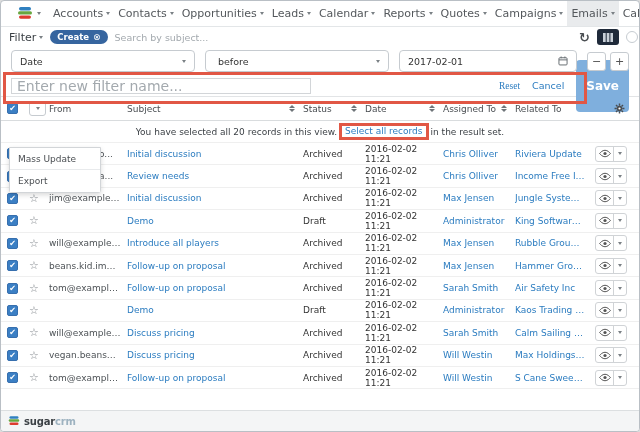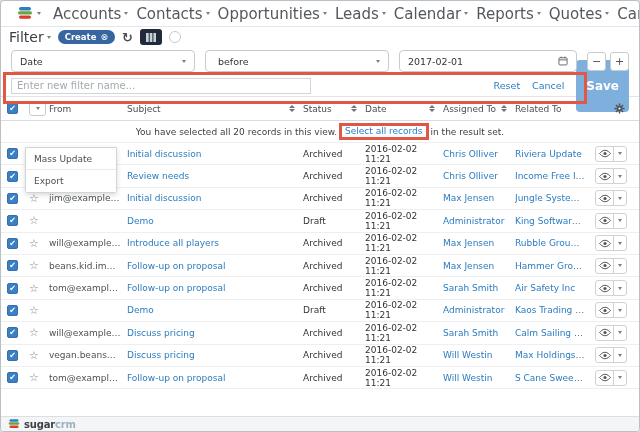--- a/index.html
+++ b/index.html
@@ -8,60 +8,60 @@
     --border:#e3e6e8; --ctl-border:#c6cbd0; --txt:#3a3f44; --txt-dim:#54585c;
   }
   *{box-sizing:border-box;margin:0;padding:0;font-family:"DejaVu Sans","Liberation Sans",sans-serif;}
   body{background:#ddd;display:flex;justify-content:center;align-items:flex-start;}
   .frame{width:640px;height:432px;position:relative;overflow:hidden;background:#fff;
          border:1px solid #b9bfc5;border-radius:4px;}
 
   
   .topnav{height:26px;display:flex;align-items:center;padding:0 0 0 8px;border-bottom:1px solid var(--border);white-space:nowrap;overflow:hidden;}
   .logo-item{display:flex;align-items:center;gap:4px;padding:0 8px;height:26px;cursor:pointer;}
-  .nav-item{display:flex;align-items:center;gap:3px;padding:0 4px;height:26px;font-size:15px;color:var(--txt-dim);cursor:pointer;}
+  .nav-item{display:flex;align-items:center;gap:3px;padding:0 4px;height:26px;font-size:11px;color:var(--txt-dim);cursor:pointer;}
   .nav-item.active{background:#e9ebed;}
   .caret{width:0;height:0;border-left:2.5px solid transparent;border-right:2.5px solid transparent;border-top:3.5px solid #7a8085;display:inline-block;}
 
   
   .pagehead{height:28px;display:flex;align-items:center;padding:0 8px;border-bottom:1px solid #eceeef;background:#fdfdfd;}
   .title{font-size:12px;font-weight:bold;color:#34383c;}
   .title .cnt{color:var(--link);}
   .compose{margin-left:auto;background:var(--btn-blue);color:#fff;font-size:9.5px;font-weight:bold;
            padding:4px 9px;border-radius:4px;border:1px solid #3572ae;cursor:pointer;}
   .chev-right{color:#9aa0a5;font-size:11px;margin:0 2px 0 5px;}
 
   
   .filterbar{height:20px;display:flex;align-items:center;padding:0 8px;gap:7px;}
-  .filter-label{font-size:14px;color:#3a3f44;display:flex;align-items:center;gap:3px;}
+  .filter-label{font-size:11px;color:#3a3f44;display:flex;align-items:center;gap:3px;}
   .create-pill{background:var(--pill-blue);color:#fff;font-size:8.5px;font-weight:bold;border-radius:9px;
                padding:2px 7px;display:flex;align-items:center;gap:4px;cursor:pointer;}
   .create-pill .x{font-size:9px;font-weight:normal;}
   .searchbox{flex:1;border:none;outline:none;font-size:9.5px;color:#333;}
   .searchbox::placeholder{color:#a3a9ae;}
   .refresh{font-size:13px;color:#4a4e52;line-height:1;cursor:pointer;font-weight:bold;}
   .grid-toggle{width:22px;height:16px;background:var(--dark-toggle);border-radius:3px;display:flex;align-items:center;justify-content:center;cursor:pointer;}
   .half-circle{width:12px;height:12px;border:1.5px solid #c6ccd1;border-radius:50%;margin-right:-7px;flex:none;}
 
   
   .criteria{height:28px;display:flex;align-items:center;padding:0 10px;gap:10px;position:relative;}
   .select{height:22px;border:1px solid var(--ctl-border);border-radius:4px;background:#fff;font-size:9.5px;color:#333;
           padding:0 8px;display:flex;align-items:center;justify-content:space-between;cursor:pointer;}
   .sel-field{width:188px;} .sel-op{width:188px;padding-left:12px;} .datebox{width:182px;cursor:text;}
   .stepper{margin-left:auto;display:flex;gap:4px;}
   .stepbtn{width:19px;height:19px;border:1px solid var(--ctl-border);border-radius:3px;background:#fff;color:#555;
            font-size:11px;display:flex;align-items:center;justify-content:center;cursor:pointer;line-height:1;}
 
   
   .saverow{height:22px;display:flex;align-items:center;padding:0 10px;gap:12px;border-bottom:1px solid #e2e4e6;}
-  .namebox{width:300px;height:16px;border:1px solid #d2d5d8;border-radius:0;font-size:10px;padding:1px 5px;color:#333;outline:none;}
+  .namebox{width:300px;height:16px;border:1px solid #d2d5d8;border-radius:0;font-size:14px;padding:1px 5px;color:#333;outline:none;}
   .namebox::placeholder{color:#a3a9ae;}
   .lnk{color:var(--link);text-decoration:none;cursor:pointer;}
   .saverow .lnk{font-size:9.5px;}
-  .saverow .reset{margin-left:auto;}
+  .saverow .reset{margin-left:auto;font-family:Liberation Serif, serif;}
   .savebtn{background:var(--save-blue);color:#fff;font-size:12px;font-weight:bold;border:none;border-radius:4px;padding:19px 10px;cursor:pointer;}
 
   
   .thead,.trow{display:grid;grid-template-columns:22px 20px 78px 176px 62px 78px 72px 76px 36px;align-items:center;padding:0 6px;}
   .thead{height:24px;border-bottom:1px solid #d9dcde;font-size:9px;color:#4a4e52;}
   .hcell{display:flex;align-items:center;justify-content:space-between;padding-right:8px;}
   .sort{display:inline-flex;flex-direction:column;gap:1px;cursor:pointer;}
   .sort i{display:block;width:0;height:0;border-left:3px solid transparent;border-right:3px solid transparent;}
   .sort .up{border-bottom:3.5px solid #6e7479;}
   .sort .dn{border-top:3.5px solid #6e7479;}
@@ -79,34 +79,34 @@
   .trunc{white-space:nowrap;overflow:hidden;text-overflow:ellipsis;display:block;padding-right:6px;}
   .from{color:#4d5256;}
   .from.offset{padding-left:50px;}
   .star{color:#8a8f94;font-size:11px;cursor:pointer;line-height:1;}
   .actions{display:flex;justify-content:flex-end;}
   .splitbtn{display:flex;border:1px solid #d0d3d6;border-radius:3px;overflow:hidden;background:#fff;}
   .splitbtn .eyebtn{width:17px;height:14px;display:flex;align-items:center;justify-content:center;cursor:pointer;}
   .splitbtn .carbtn{width:13px;height:14px;border-left:1px solid #d0d3d6;display:flex;align-items:center;justify-content:center;cursor:pointer;}
 
   
-  .menu{position:absolute;left:24px;top:146px;width:92px;background:#fff;border:1px solid #d2d5d8;
+  .menu{position:absolute;left:8px;top:146px;width:92px;background:#fff;border:1px solid #d2d5d8;
         box-shadow:0 2px 5px rgba(0,0,0,.15);z-index:50;border-radius:0 0 3px 3px;}
   .menu-item{height:22px;display:flex;align-items:center;padding:0 8px;font-size:9px;color:#4a4e52;
              border-bottom:1px solid #e8eaec;cursor:pointer;position:relative;background:#fff;}
   .menu-item:last-child{border-bottom:none;}
   .menu-item.highlighted::after{content:'';position:absolute;left:-3px;right:-7px;top:-3px;bottom:-3px;
              border:3px solid var(--red);pointer-events:none;}
 
   
   .anno{position:absolute;border:3px solid var(--red);pointer-events:none;z-index:40;}
   .anno-criteria{left:2px;top:71px;width:584px;height:32px;}
 
   
-  .footer{position:absolute;left:0;right:0;bottom:0;height:15px;background:#f4f5f6;border-top:1px solid #dcdfe1;
+  .footer{position:absolute;left:0;right:0;bottom:0;height:21px;background:#f4f5f6;border-top:1px solid #dcdfe1;
           display:flex;align-items:center;gap:4px;padding:0 7px;}
   .brand{font-size:10px;font-weight:bold;color:#3c4146;letter-spacing:-.2px;}
   .brand .lite{color:#9db2c0;}
 </style>
 </head>
 <body>
 
 <div class="frame">
 
   <div class="topnav">
@@ -165,20 +165,21 @@
 
   <div class="filterbar">
     <span class="filter-label">
       <span>Filter</span>
       <span class="caret"></span>
     </span>
     <span class="create-pill">
       <span>Create</span>
       <span class="x">⊗</span>
     </span>
+    <input class="searchbox" placeholder="Search by subject..." style="">
     <span class="refresh">↻</span>
     <span class="grid-toggle">
       <svg width="10" height="9" viewBox="0 0 10 9">
         <rect x="0" y="0" width="2.7" height="9" fill="#c8d0d8"></rect>
         <rect x="3.7" y="0" width="2.7" height="9" fill="#c8d0d8"></rect>
         <rect x="7.4" y="0" width="2.6" height="9" fill="#c8d0d8"></rect>
       </svg>
     </span>
     <span class="half-circle"></span>
   </div>

